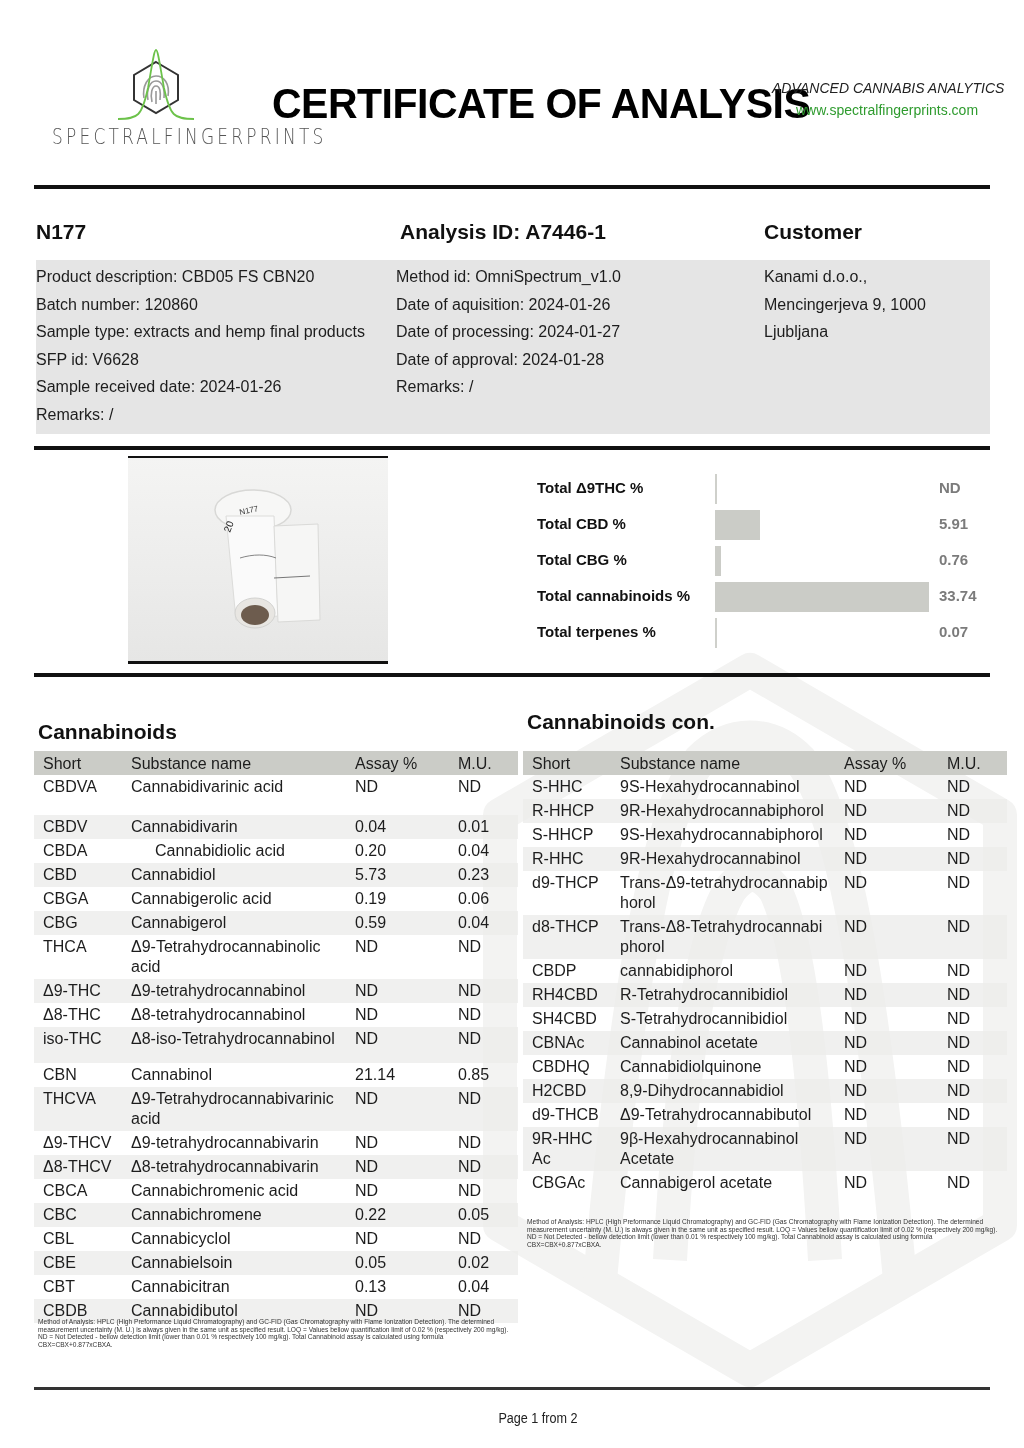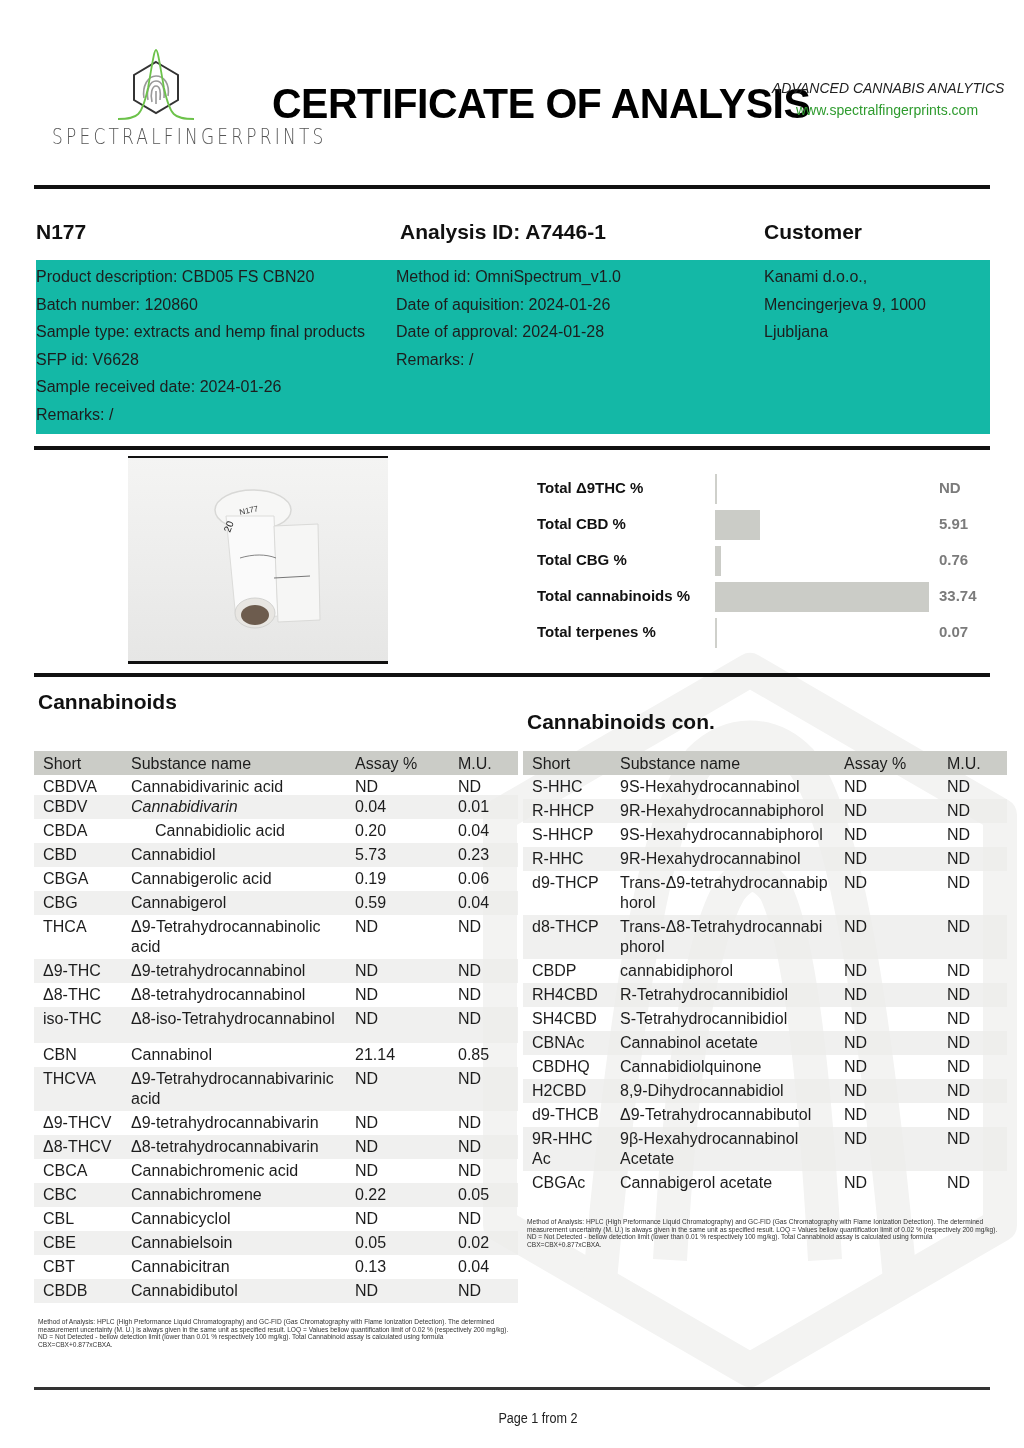--- a/index.html
+++ b/index.html
@@ -21,21 +21,21 @@
 
   .rule { position: absolute; left: 34px; width: 956px; background: #111; }
   .rule.r1 { top: 185px; height: 4px; }
   .rule.r2 { top: 446px; height: 4px; }
   .rule.r3 { top: 673px; height: 4px; }
   .rule.r4 { top: 1387px; height: 3px; background: #333; }
 
   
   .info-heads { position: absolute; top: 220px; left: 0; width: 1024px; height: 30px; }
   .info-head { position: absolute; font-size: 21px; font-weight: bold; color: #111; }
-  .info-box { position: absolute; left: 36px; top: 260px; width: 954px; height: 174px; background: #14b8a6; }
+  .info-box { position: absolute; left: 36px; top: 260px; width: 954px; height: 174px; background: #e5e5e5; }
   .info-col { position: absolute; top: 3px; font-size: 16px; line-height: 27.5px; color: #1d1d1d; white-space: nowrap; }
 
   
   .photo { position: absolute; left: 128px; top: 456px; width: 260px; height: 208px; border-top: 2px solid #111; border-bottom: 3px solid #111; background: linear-gradient(180deg,#f4f4f3 0%,#ececeb 60%,#e6e6e5 100%); overflow: hidden; }
   .summary { position: absolute; left: 537px; top: 470px; width: 460px; }
   .sum-row { position: absolute; left: 0; height: 36px; width: 460px; }
   .sum-label { position: absolute; left: 0; top: 9px; font-size: 15px; font-weight: bold; color: #111; white-space: nowrap; }
   .sum-axis { position: absolute; left: 178px; top: 4px; width: 2px; height: 30px; background: #cfd0cb; }
   .sum-bar { position: absolute; left: 178px; top: 4px; height: 30px; background: #cbccc7; }
   .sum-val { position: absolute; left: 402px; top: 9px; font-size: 15px; font-weight: bold; color: #7b7b7b; }
@@ -97,20 +97,21 @@
       <div>Product description: CBD05 FS CBN20</div>
       <div>Batch number: 120860</div>
       <div>Sample type: extracts and hemp final products</div>
       <div>SFP id: V6628</div>
       <div>Sample received date: 2024-01-26</div>
       <div>Remarks: /</div>
     </div>
     <div class="info-col" style="left:360px;">
       <div>Method id: OmniSpectrum_v1.0</div>
       <div>Date of aquisition: 2024-01-26</div>
+      <div>Date of processing: 2024-01-27</div>
       <div>Date of approval: 2024-01-28</div>
       <div>Remarks: /</div>
     </div>
     <div class="info-col" style="left:728px;">
       <div>Kanami d.o.o.,</div>
       <div>Mencingerjeva 9, 1000</div>
       <div>Ljubljana</div>
     </div>
   </div>
 
@@ -153,48 +154,48 @@
     </div>
     <div class="sum-row" style="top:144px;">
       <div class="sum-label">Total terpenes %</div>
       <div class="sum-axis"></div>
       <div class="sum-val">0.07</div>
     </div>
   </div>
 
   <div class="rule r3"></div>
 
-  <div class="sec-title" style="left:38px; top:690px;">Cannabinoids</div>
+  <div class="sec-title" style="left:38px; top:720px;">Cannabinoids</div>
   <div class="tbl" style="left:34px; top:751px; width:484px;">
     <div class="thead">
       <div class="cell" style="left:9px;">Short</div>
       <div class="cell" style="left:97px;">Substance name</div>
       <div class="cell" style="left:321px;">Assay %</div>
       <div class="cell" style="left:424px;">M.U.</div>
     </div>
     <div id="left-rows">
-        <div class="row" style="height: 20px; text-decoration: underline;">
+        <div class="row" style="height: 40px; text-decoration: underline;">
           <div class="cell" style="left: 9px;">
             <div>CBDVA</div>
           </div>
           <div class="cell" style="left: 97px;">
             <div>Cannabidivarinic acid</div>
           </div>
           <div class="cell" style="left: 321px;">
             <div>ND</div>
           </div>
           <div class="cell" style="left: 424px;">
             <div>ND</div>
           </div>
         </div>
         <div class="row alt" style="height: 24px;">
           <div class="cell" style="left: 9px;">
             <div>CBDV</div>
           </div>
-          <div class="cell" style="left: 97px; font-style: italic;">
+          <div class="cell" style="left: 97px;">
             <div>Cannabidivarin</div>
           </div>
           <div class="cell" style="left: 321px;">
             <div>0.04</div>
           </div>
           <div class="cell" style="left: 424px;">
             <div>0.01</div>
           </div>
         </div>
         <div class="row" style="height: 24px;">

